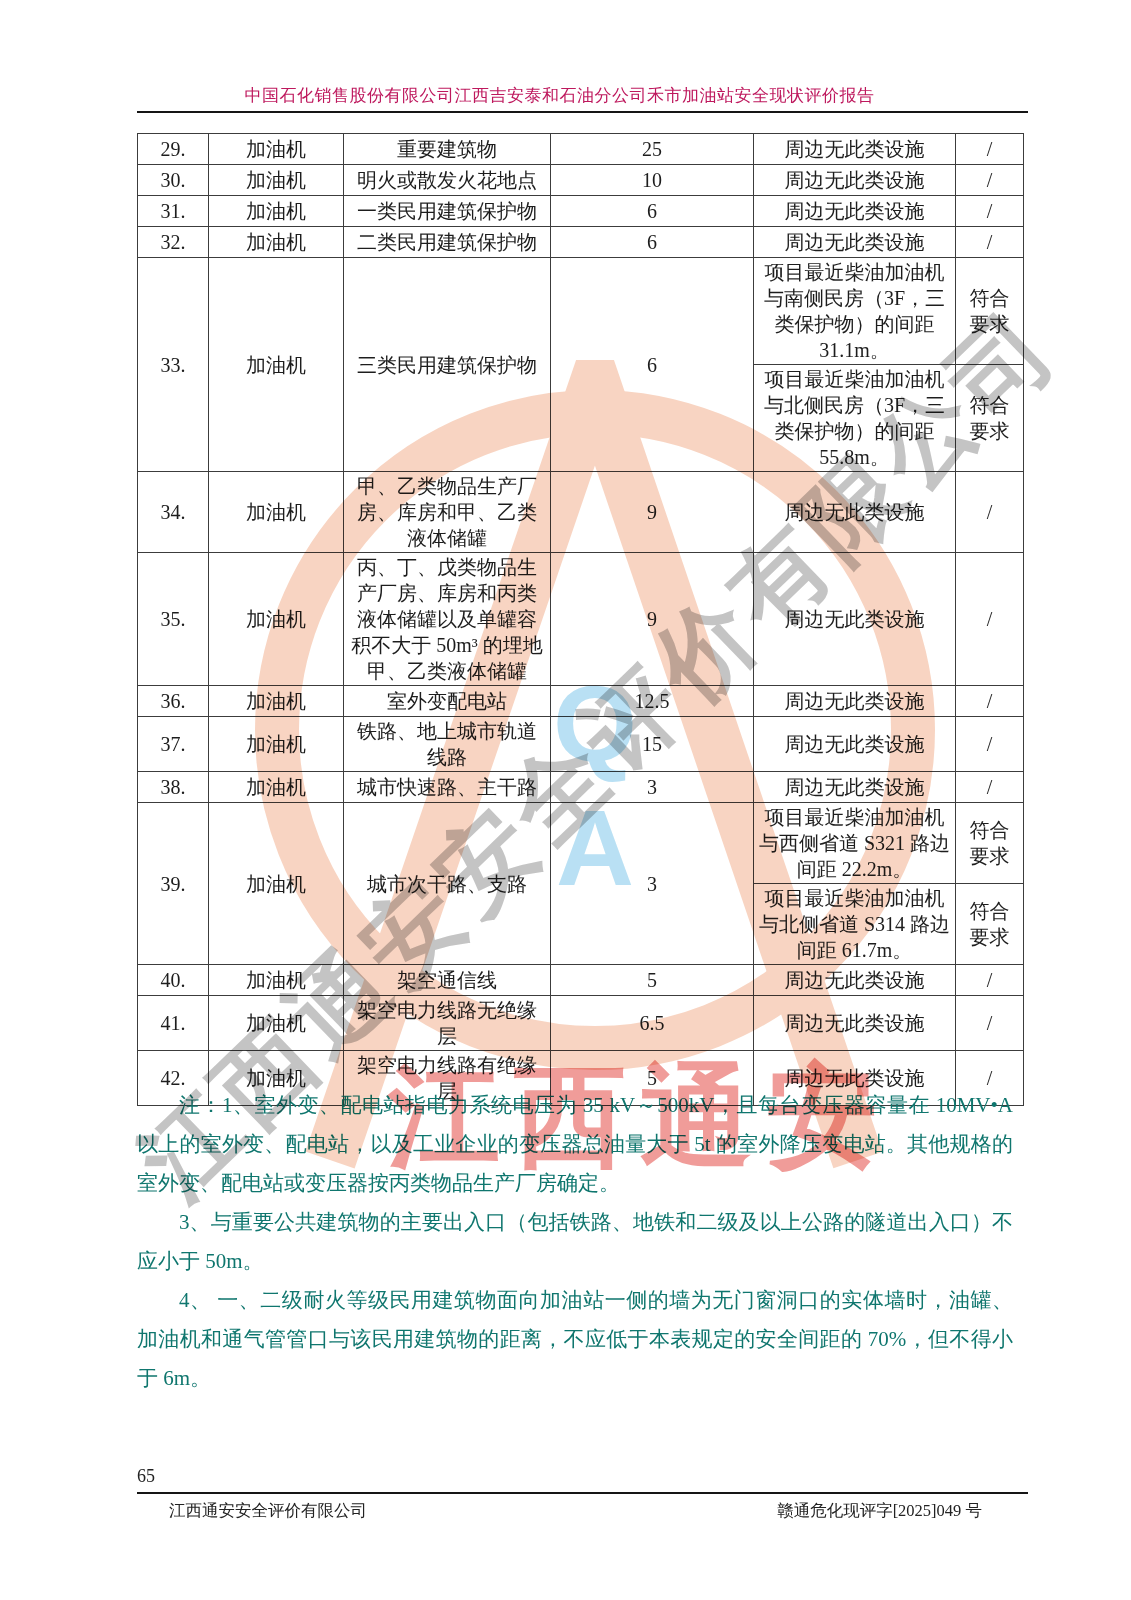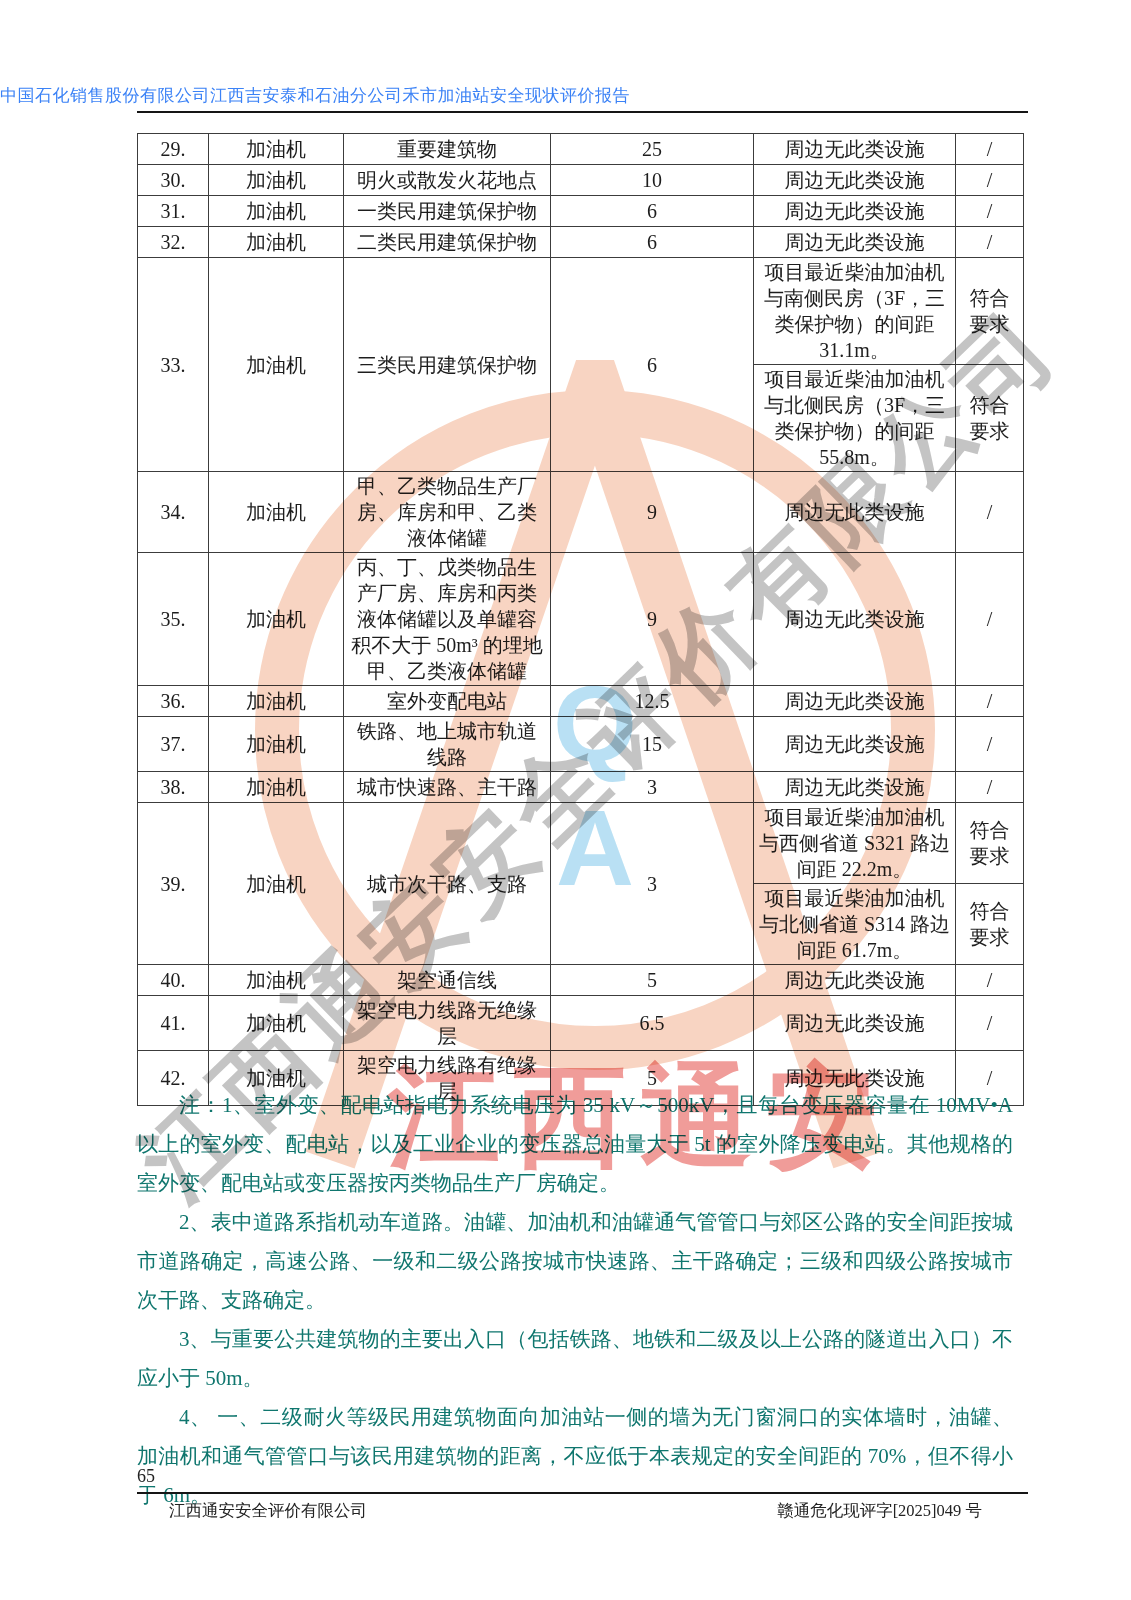--- a/index.html
+++ b/index.html
@@ -8,21 +8,21 @@
     width:1131px;height:1600px;
     margin:0 auto;
     background:#ffffff;
     overflow:hidden;
     font-family:"Liberation Serif","DejaVu Serif",serif;
     color:#1c1c1c;
   }
   
   .header-title{
     position:absolute;top:84px;left:0;right:12px;
-    font-size:17px;letter-spacing:.5px;color:#3b82f6;
+    text-align:center;font-size:17px;letter-spacing:.5px;color:#be185d;
   }
   .header-rule{
     position:absolute;top:111px;left:137px;width:891px;height:0;
     border-top:2px solid #151515;
   }
   
   table.spacing{
     position:absolute;top:133px;left:137px;
     width:820px;border-collapse:collapse;table-layout:fixed;
   }
@@ -229,21 +229,20 @@
         <td>架空电力线路有绝缘层</td>
         <td>5</td>
         <td>周边无此类设施</td>
         <td>/</td>
       </tr>
     </tbody>
   </table>
 
   <div class="notes">
     <p>注：1、室外变、配电站指电力系统电压为 35 kV～500kV，且每台变压器容量在 10MV•A 以上的室外变、配电站，以及工业企业的变压器总油量大于 5t 的室外降压变电站。其他规格的室外变、配电站或变压器按丙类物品生产厂房确定。</p>
-    <p>2、表中道路系指机动车道路。油罐、加油机和油罐通气管管口与郊区公路的安全间距按城市道路确定，高速公路、一级和二级公路按城市快速路、主干路确定；三级和四级公路按城市次干路、支路确定。</p>
     <p>3、与重要公共建筑物的主要出入口（包括铁路、地铁和二级及以上公路的隧道出入口）不应小于 50m。</p>
     <p>4、 一、二级耐火等级民用建筑物面向加油站一侧的墙为无门窗洞口的实体墙时，油罐、加油机和通气管管口与该民用建筑物的距离，不应低于本表规定的安全间距的 70%，但不得小于 6m。</p>
   </div>
 
   <div class="page-num">65</div>
   <div class="footer-rule"></div>
   <div class="footer-row">
     <span class="footer-left">江西通安安全评价有限公司</span>
     <span class="footer-right">赣通危化现评字[2025]049 号</span>
   </div>

